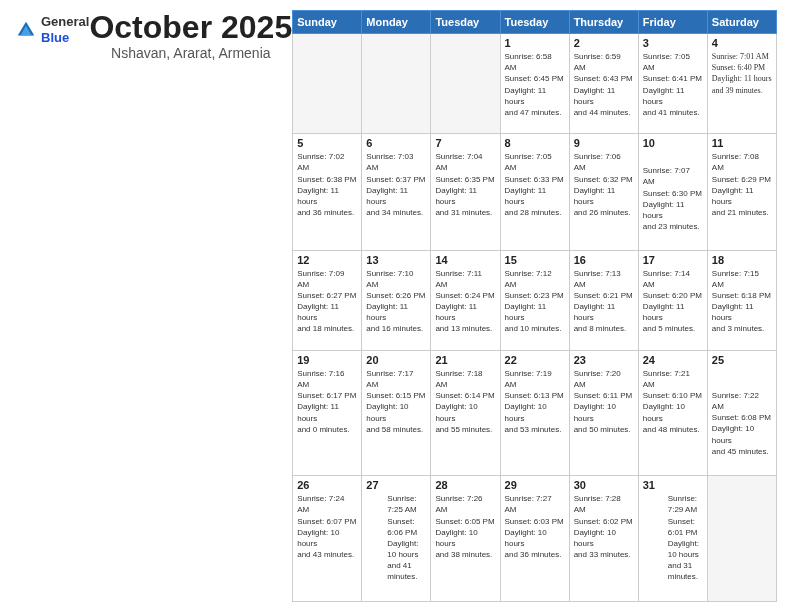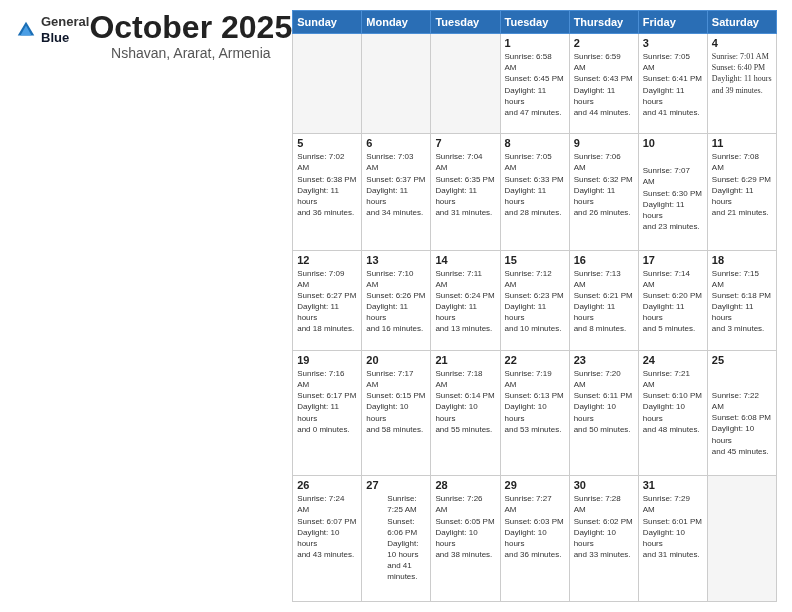--- a/index.html
+++ b/index.html
@@ -27,21 +27,21 @@
       display: flex;
       align-items: center;
       margin-top: 4px;
     }
     .logo-text {
       font-size: 13px;
       font-weight: bold;
       line-height: 1.2;
     }
     .logo-text .general { color: #333; }
-    .logo-text .blue { color: #0f172a; }
+    .logo-text .blue { color: #1d4ed8; }
     .logo-icon {
       width: 22px;
       height: 22px;
       margin-right: 4px;
     }
     .title-block {
       text-align: right;
     }
     .month-title {
       font-size: 32px;
@@ -350,21 +350,21 @@
           </td>
           <td>
             <span class="day-number">30</span>
             <div class="day-info" style="white-space: pre-line;">Sunrise: 7:28 AM
 Sunset: 6:02 PM
 Daylight: 10 hours
 and 33 minutes.</div>
           </td>
           <td>
             <span class="day-number">31</span>
-            <div class="day-info" style="white-space: pre-line;">Sunrise: 7:29 AM
+            <div class="day-info" style="white-space: pre-line; margin-left: 25px;">Sunrise: 7:29 AM
 Sunset: 6:01 PM
 Daylight: 10 hours
 and 31 minutes.</div>
           </td>
           <td class="empty"></td>
         </tr>
       </tbody>
   </table>
 </div>
 

